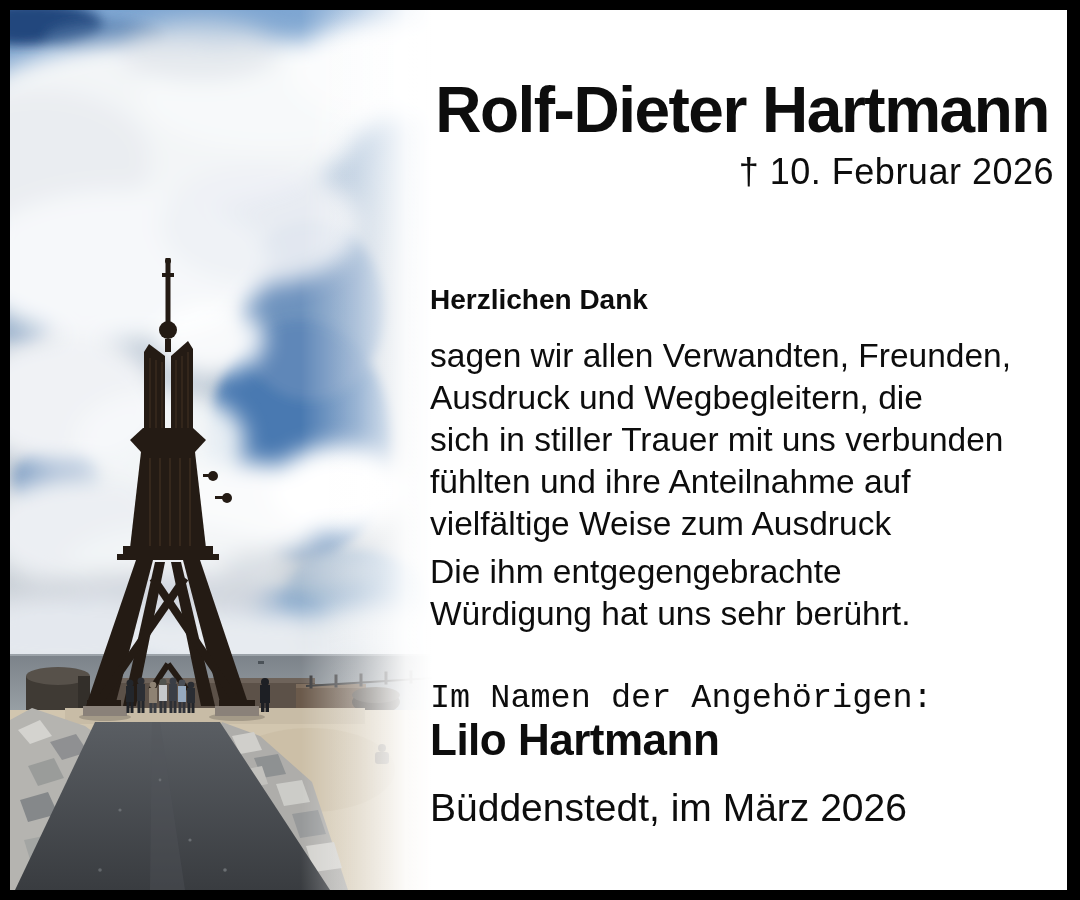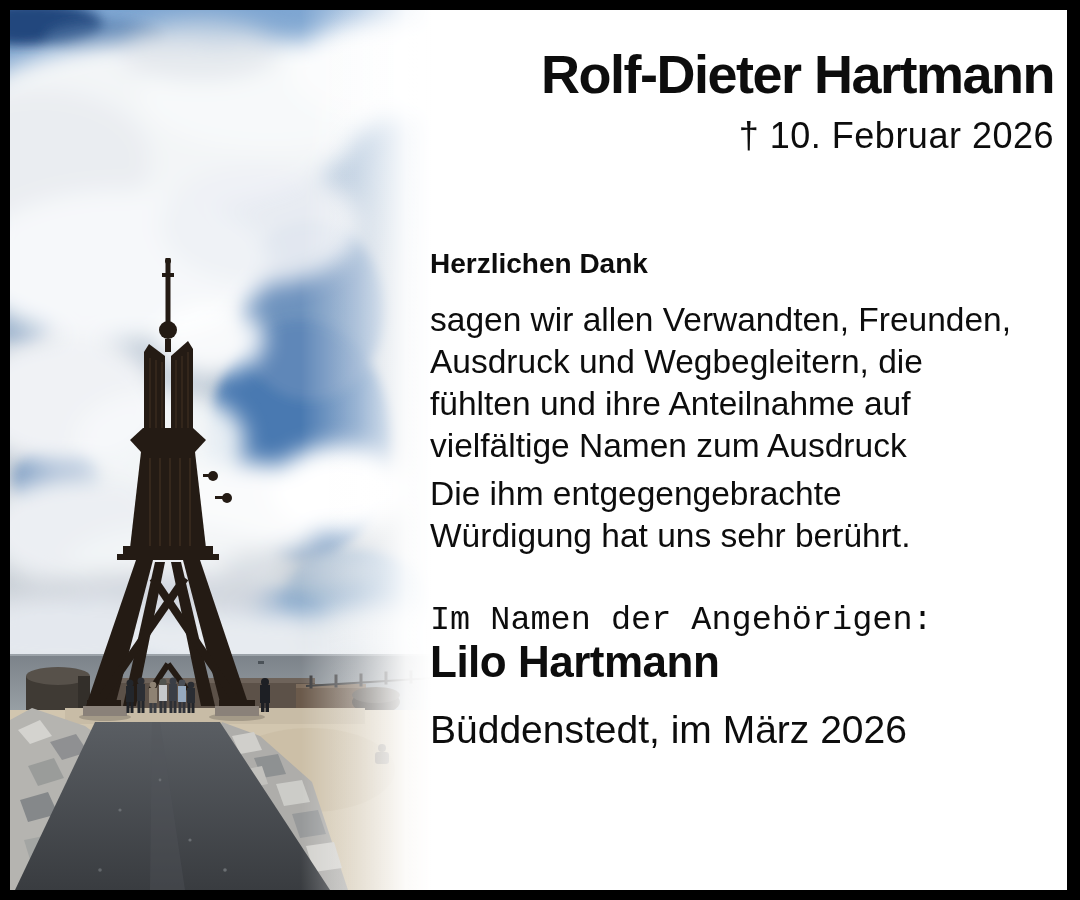--- a/index.html
+++ b/index.html
@@ -23,23 +23,23 @@
       rgba(255,255,255,0.45) 79%,
       rgba(255,255,255,0.92) 90%,
       #ffffff 96%);
   }
   .text-col{
     position:absolute;left:420px;top:0;width:624px;height:880px;
     color:#0d0d0d;
   }
   .line{white-space:nowrap;}
   .deceased-name{
-    margin-top:32px;
-    font-size:54px;font-weight:700;letter-spacing:-1.5px;
-    line-height:64px;text-align:right;
+    margin-top:68px;
+    font-size:64px;font-weight:700;letter-spacing:-1.5px;
+    line-height:64px;text-align:center;
   }
   .death-date{
     margin-top:8px;
     font-size:36px;line-height:44px;text-align:right;letter-spacing:.5px;
   }
   .thanks-heading{
     margin-top:86px;
     font-size:28px;font-weight:700;line-height:40px;
   }
   .para{font-size:33.5px;line-height:42px;}
@@ -284,22 +284,23 @@
 
   <div class="text-col">
     <div class="deceased-name">Rolf-Dieter Hartmann</div>
     <div class="death-date">† 10. Februar 2026</div>
 
     <div class="thanks-heading">Herzlichen Dank</div>
 
     <div class="para para-thanks">
       <div class="line">sagen wir allen Verwandten, Freunden,</div>
       <div class="line">Ausdruck und Wegbegleitern, die</div>
+      <div class="line">sich in stiller Trauer mit uns verbunden</div>
       <div class="line">fühlten und ihre Anteilnahme auf</div>
-      <div class="line">vielfältige Namen zum Ausdruck</div>
+      <div class="line">vielfältige Weise zum Ausdruck</div>
     </div>
 
     <div class="para para-tribute">
       <div class="line">Die ihm entgegengebrachte</div>
       <div class="line">Würdigung hat uns sehr berührt.</div>
     </div>
 
     <div class="behalf line">Im Namen der Angehörigen:</div>
     <div class="signatory line">Lilo Hartmann</div>
 

